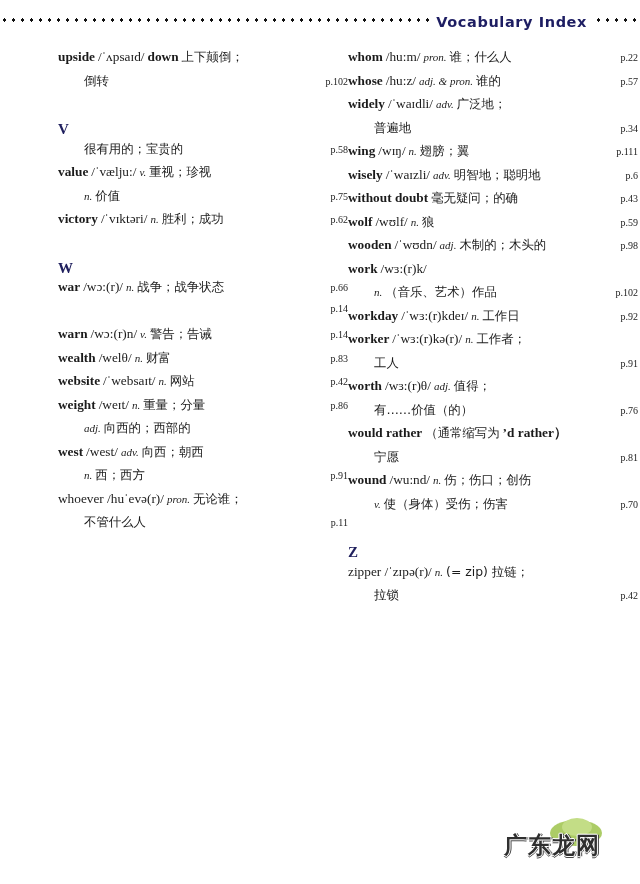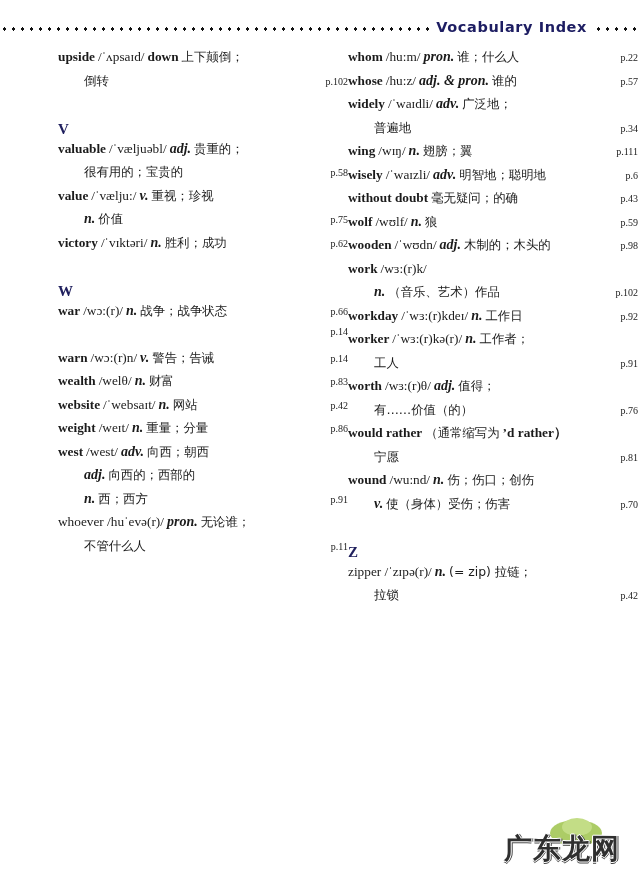--- a/index.html
+++ b/index.html
@@ -17,21 +17,21 @@
   }
 
   
   .header {
     position: absolute;
     left: 0;
     top: 14px;
     width: 640px;
     height: 26px;
     display: flex;
-    align-items: center;
+    align-items: flex-start;
   }
   .dots-left {
     flex: 1 1 auto;
     height: 4px;
     margin-top: 4px;
     background-image: radial-gradient(circle, #111 1.5px, rgba(0,0,0,0) 1.6px);
     background-size: 9px 4px;
     background-repeat: repeat-x;
     background-position: 0 center;
   }
@@ -103,21 +103,21 @@
   .line .page {
     flex: 0 0 auto;
     font-size: 10px;
     text-align: right;
     padding-left: 6px;
   }
   .line.indent .txt { padding-left: 26px; }
 
   .hw   { font-weight: bold; }
   .ipa  { font-weight: normal; }
-  .pos  { font-style: italic; font-weight: bold; font-size: 14px; }
+  .pos  { font-style: italic; font-weight: normal; font-size: 11px; }
   .cn   { font-family: "DejaVu Sans", "Liberation Sans", sans-serif; font-size: 12.4px; }
   .sp   { display: inline-block; width: 3px; }
 
   .gap-small { height: 11px; }
 
   
   .logo {
     position: absolute;
     right: 12px;
     bottom: 14px;
@@ -141,21 +141,21 @@
     width: 30px;
     height: 18px;
     border-radius: 50%;
     background: #c3dd86;
   }
   .logo-text {
     position: absolute;
     left: 2px;
     top: 12px;
     font-family: "DejaVu Sans", "Liberation Sans", sans-serif;
-    font-size: 28px;
+    font-size: 23px;
     font-weight: bold;
     letter-spacing: 1px;
     color: #2f2f2f;
     -webkit-text-stroke: 1px #ffffff;
     paint-order: stroke fill;
     text-shadow:
       1px 0 0 #fff, -1px 0 0 #fff, 0 1px 0 #fff, 0 -1px 0 #fff,
       2px 0 0 #444, 0 2px 0 #444;
   }
 </style>
@@ -178,25 +178,20 @@
         </div>
         <div class="line indent">
           <span class="txt"><span class="cn">倒转</span></span>
           <span class="fill"></span>
           <span class="page">p.102</span>
         </div>
       </div>
       <div class="gap-small"></div>
       <div class="section-letter">V</div>
       <div class="entry">
-        <div class="line">
-          <span class="txt"><span class="hw">valuable</span><span class="sp"></span><span class="ipa">/ˈvæljuəbl/</span><span class="sp"></span><span class="pos">adj.</span><span class="sp"></span><span class="cn">贵重的；</span></span>
-          <span class="fill"></span>
-          <span class="page"></span>
-        </div>
         <div class="line indent">
           <span class="txt"><span class="cn">很有用的；宝贵的</span></span>
           <span class="fill"></span>
           <span class="page">p.58</span>
         </div>
       </div>
       <div class="entry">
         <div class="line">
           <span class="txt"><span class="hw">value</span><span class="sp"></span><span class="ipa">/ˈvælju:/</span><span class="sp"></span><span class="pos">v.</span><span class="sp"></span><span class="cn">重视；珍视</span></span>
           <span class="fill"></span>
@@ -252,27 +247,27 @@
         </div>
       </div>
       <div class="entry">
         <div class="line">
           <span class="txt"><span class="hw">weight</span><span class="sp"></span><span class="ipa">/weɪt/</span><span class="sp"></span><span class="pos">n.</span><span class="sp"></span><span class="cn">重量；分量</span></span>
           <span class="fill"></span>
           <span class="page">p.86</span>
         </div>
       </div>
       <div class="entry">
+        <div class="line indent">
+          <span class="txt"><span class="pos">adj.</span><span class="sp"></span><span class="cn">向西的；西部的</span></span>
+          <span class="fill"></span>
+          <span class="page"></span>
+        </div>
         <div class="line">
           <span class="txt"><span class="hw">west</span><span class="sp"></span><span class="ipa">/west/</span><span class="sp"></span><span class="pos">adv.</span><span class="sp"></span><span class="cn">向西；朝西</span></span>
-          <span class="fill"></span>
-          <span class="page"></span>
-        </div>
-        <div class="line indent">
-          <span class="txt"><span class="pos">adj.</span><span class="sp"></span><span class="cn">向西的；西部的</span></span>
           <span class="fill"></span>
           <span class="page"></span>
         </div>
         <div class="line indent">
           <span class="txt"><span class="pos">n.</span><span class="sp"></span><span class="cn">西；西方</span></span>
           <span class="fill"></span>
           <span class="page">p.91</span>
         </div>
       </div>
       <div class="entry">

